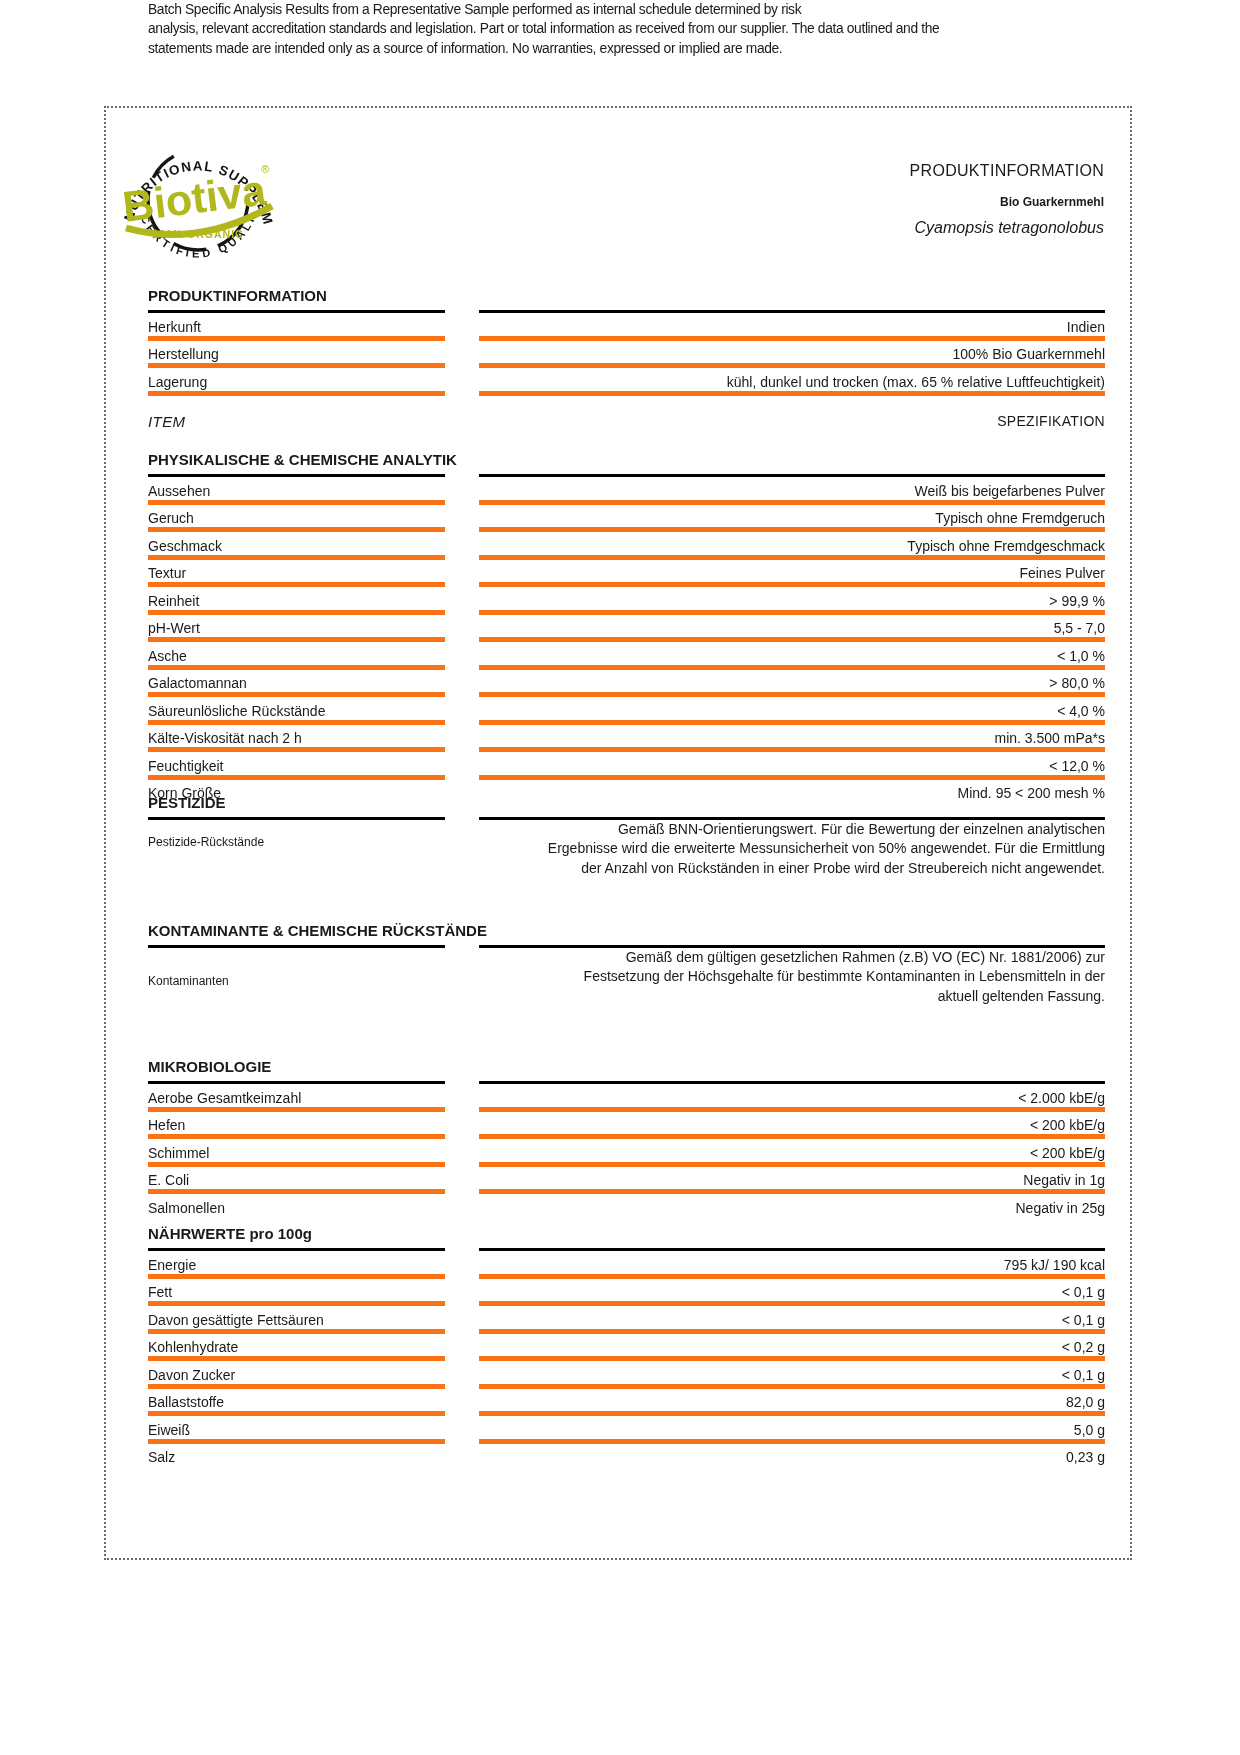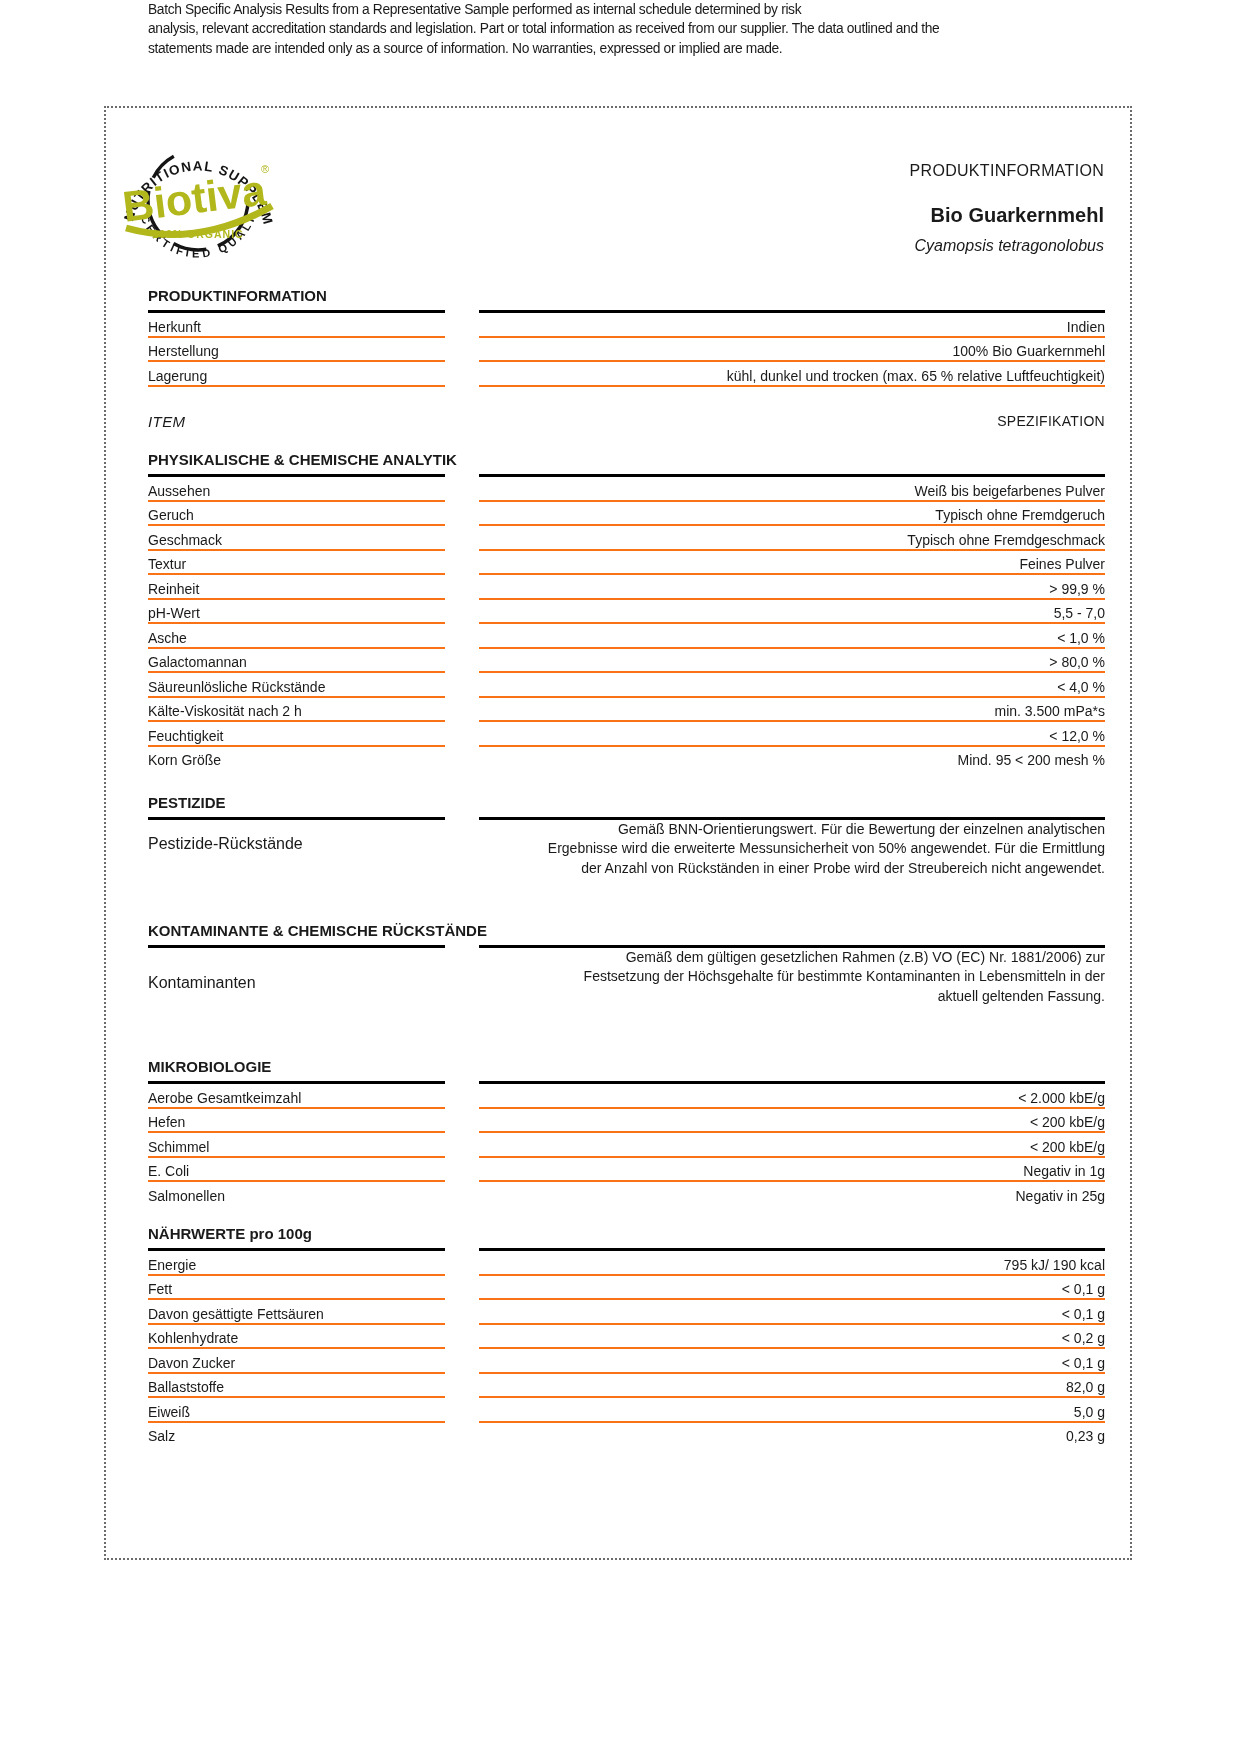--- a/index.html
+++ b/index.html
@@ -8,42 +8,42 @@
     font-family:"Liberation Sans", sans-serif;color:#1a1a1a;
     -webkit-font-smoothing:antialiased;
   }
   .frame{
     position:absolute;left:104px;top:106px;width:1028px;height:1454px;
     border:2px dotted #6b6b6b;box-sizing:border-box;
   }
   
   .header-block{position:absolute;right:136px;top:162px;text-align:right;}
   .doc-type{font-size:16px;letter-spacing:.3px;}
-  .product-name{font-size:20px;font-weight:bold;margin-top:24px;}
+  .product-name{font-size:12px;font-weight:bold;margin-top:15px;}
   .latin-name{font-size:16px;font-style:italic;margin-top:10px;}
   
   .logo{position:absolute;left:112px;top:118px;}
   
   .sec{position:absolute;left:148px;width:957px;}
   .sec-head{display:flex;}
   .sec-head .hl{width:297px;margin-right:34px;border-bottom:3px solid #000;
     padding-bottom:5px;font-size:15px;font-weight:bold;line-height:19px;white-space:nowrap;overflow:visible;}
   .sec-head .hr{flex:1;border-bottom:3px solid #000;}
   .row{display:flex;}
-  .row > div{padding-top:5.5px;line-height:17px;font-size:14px;border-bottom:2px solid #f97316;}
+  .row > div{padding-top:5.5px;line-height:17px;font-size:14px;border-bottom:5px solid #f97316;}
   .row .cl{width:297px;margin-right:34px;}
   .row .cr{flex:1;text-align:right;}
   .row.no-line > div{border-bottom:none;}
   
   #item-row{display:flex;}
   #item-row .cl{width:297px;margin-right:34px;font-size:15px;font-style:italic;letter-spacing:.4px;}
   #item-row .cr{flex:1;text-align:right;font-size:14px;letter-spacing:.3px;}
   
   .para-row{display:flex;}
-  .para-row .cl{width:297px;margin-right:34px;font-size:16px;}
+  .para-row .cl{width:297px;margin-right:34px;font-size:12px;}
   .para-row .cr{flex:1;text-align:right;font-size:14px;line-height:19.4px;}
   
   #footer{position:absolute;left:148px;width:960px;font-size:13.8px;line-height:19.4px;letter-spacing:-.35px;}
 </style>
 </head>
 <body>
 
 <div class="frame"></div>
 
 <div class="logo">

